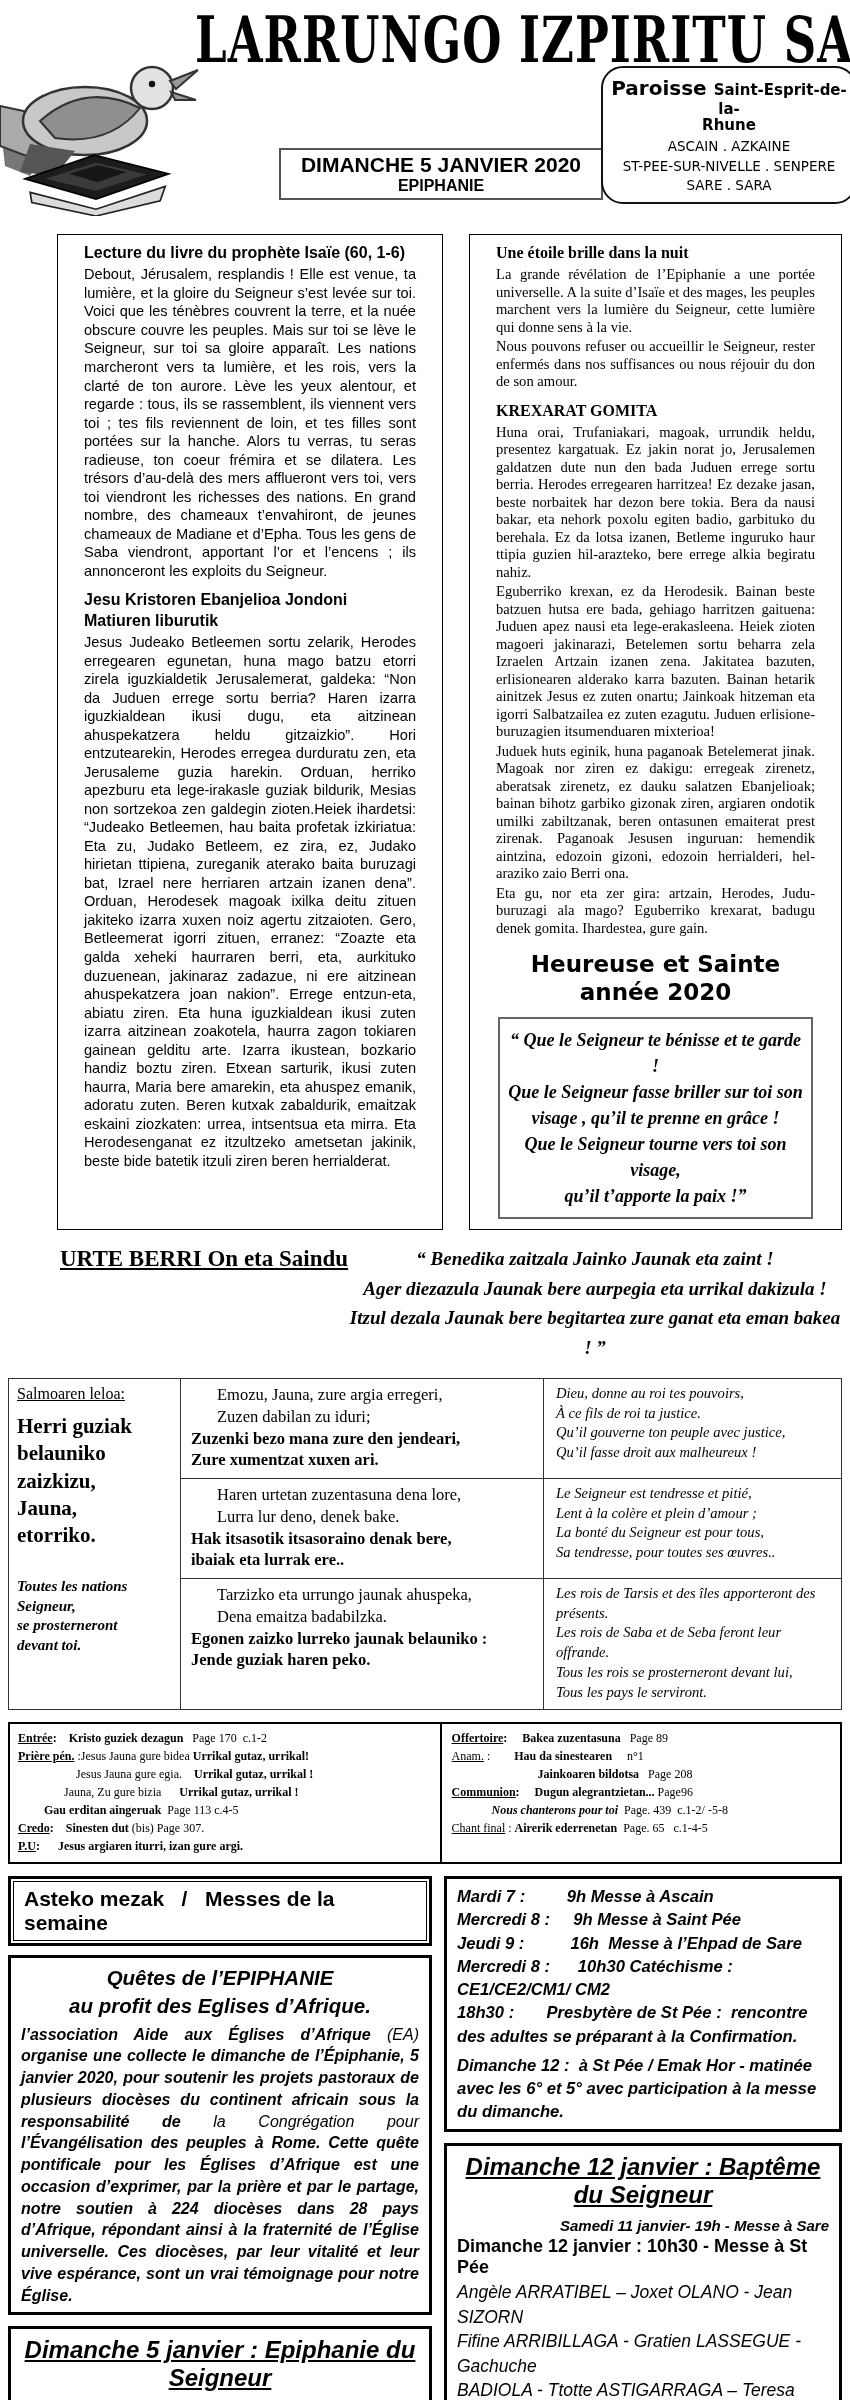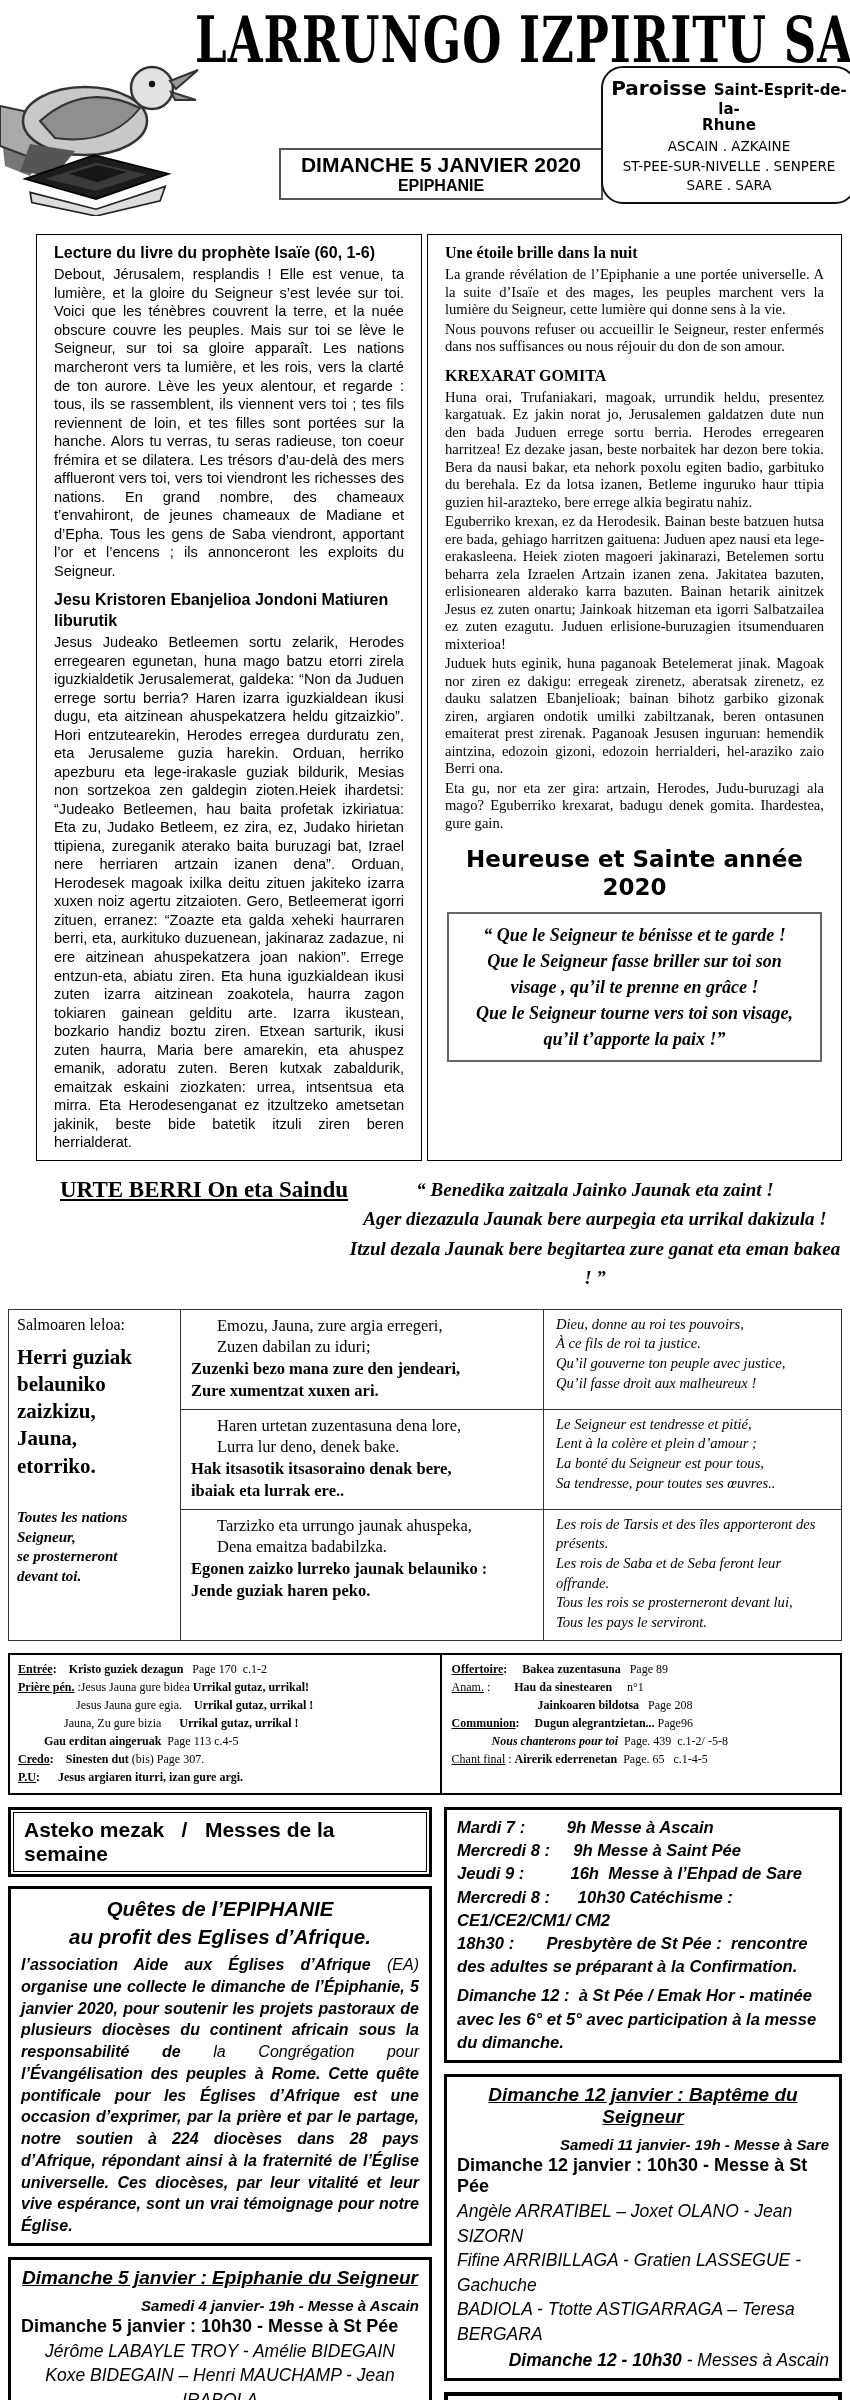--- a/index.html
+++ b/index.html
@@ -20,40 +20,40 @@
               border-radius:22px;text-align:center;padding:8px 6px 6px 6px;
               font-family:"DejaVu Sans",sans-serif;}
   .parish-box .p1{font-size:15px;font-weight:bold;}
   .parish-box .p1 .big{font-size:20px;}
   .parish-box .p2{font-size:15px;font-weight:bold;margin-top:-2px;}
   .parish-box .towns{font-size:13.5px;line-height:1.45;margin-top:3px;}
   .dove{position:absolute;left:0;top:26px;width:200px;height:150px;}
   .book{position:absolute;left:6px;top:140px;width:180px;height:76px;}
   
   .main{display:flex;margin:16px 8px 0 36px;gap:5px;}
-  .read-box{border:1.5px solid #000;padding:8px 17px;box-sizing:border-box;}
+  .read-box{border:1.5px solid #000;padding:8px 26px;box-sizing:border-box;margin-left:21px;}
   .read-left{width:386px;font-size:14.6px;line-height:1.27;text-align:justify;}
   .read-right{flex:1;font-family:"Liberation Serif",serif;font-size:14.6px;line-height:1.2;text-align:justify;}
   .rh{font-weight:bold;font-size:16px;margin-bottom:2px;text-align:left;}
   .rh-serif{font-weight:bold;font-size:16px;margin:10px 0 4px 0;text-align:left;}
   .gospel-title{margin-top:10px;}
   .read-right p{margin:0 0 2px 0;}
   .newyear{font-family:"DejaVu Sans",sans-serif;font-weight:bold;font-size:23px;
            text-align:center;margin:14px 0 10px 0;}
   .blessing{border:2px solid #666;padding:8px 6px;text-align:center;
             font-weight:bold;font-style:italic;font-size:18px;line-height:1.45;margin:4px 2px 2px 2px;}
   
   .urte{display:flex;margin:14px 8px 0 60px;font-family:"Liberation Serif",serif;}
   .urte-title{font-weight:bold;font-size:23px;text-decoration:underline;white-space:nowrap;padding-top:2px;}
   .urte-lines{flex:1;text-align:center;font-weight:bold;font-style:italic;font-size:19px;line-height:1.55;}
   
   .psalm{display:flex;border:1.5px solid #333;margin:16px 8px 0 8px;
          font-family:"Liberation Serif",serif;}
   .p-col1{width:172px;border-right:1px solid #333;padding:6px 8px;display:flex;flex-direction:column;box-sizing:border-box;}
-  .p-label{font-size:16px;}
+  .p-label{font-size:16px;text-decoration:underline;}
   .p-refrain{font-weight:bold;font-size:21px;line-height:1.3;margin-top:10px;white-space:pre-line;}
   .p-refrain-fr{font-weight:bold;font-style:italic;font-size:15px;line-height:1.3;margin-top:28px;white-space:pre-line;}
   .p-rows{flex:1;}
   .p-row{display:flex;border-bottom:1px solid #333;}
   .p-row:last-child{border-bottom:none;}
   .p-eu{width:55%;border-right:1px solid #333;padding:5px 4px 7px 10px;box-sizing:border-box;font-size:16.5px;line-height:1.32;}
   .eu-plain{padding-left:26px;white-space:pre-line;}
   .eu-bold{font-weight:bold;white-space:pre-line;}
   .p-fr{flex:1;padding:5px 8px 7px 12px;font-style:italic;font-size:14.6px;line-height:1.35;white-space:pre-line;}
   
@@ -66,21 +66,21 @@
   
   .bottom{display:flex;gap:12px;margin:12px 8px 0 8px;align-items:flex-start;}
   .bot-left{width:424px;}
   .bot-right{flex:1;}
   .asteko{border:3px solid #000;padding:2px;}
   .asteko-inner{border:1.5px solid #000;padding:5px 10px;font-weight:bold;font-size:21px;white-space:pre-wrap;}
   .quetes{border:3px solid #000;margin-top:9px;padding:6px 10px;}
   .quetes .qt{font-weight:bold;font-style:italic;font-size:20.5px;text-align:center;line-height:1.35;}
   .quetes .qbody{margin-top:4px;font-size:16px;line-height:1.36;text-align:justify;white-space:pre-wrap;}
   .mass-box{border:3px solid #000;margin-top:11px;padding:7px 10px;}
-  .mass-title{font-weight:bold;font-style:italic;font-size:19px;text-decoration:underline;text-align:center;margin-bottom:8px;}
+  .mass-title{font-weight:bold;font-style:italic;font-size:24px;text-decoration:underline;text-align:center;margin-bottom:8px;}
   .mass-sat{font-weight:bold;font-style:italic;font-size:15px;text-align:right;}
   .mass-sun{font-weight:bold;font-size:18px;text-align:left;margin-top:2px;}
   .mass-names{font-style:italic;font-size:17.5px;text-align:center;line-height:1.4;margin-top:2px;}
   .mass-names-left{text-align:left;}
   .mass-final{font-size:17.5px;text-align:right;margin-top:4px;white-space:pre-wrap;}
   .sched{border:3px solid #000;padding:6px 10px;font-weight:bold;font-style:italic;font-size:16.6px;line-height:1.4;}
   .sched div{white-space:pre-wrap;}
   .sched div:last-child{margin-top:6px;}
   .veillee{border:4px solid #000;margin-top:11px;padding:7px 10px;font-size:16.4px;line-height:1.4;
            text-align:justify;white-space:pre-wrap;}

